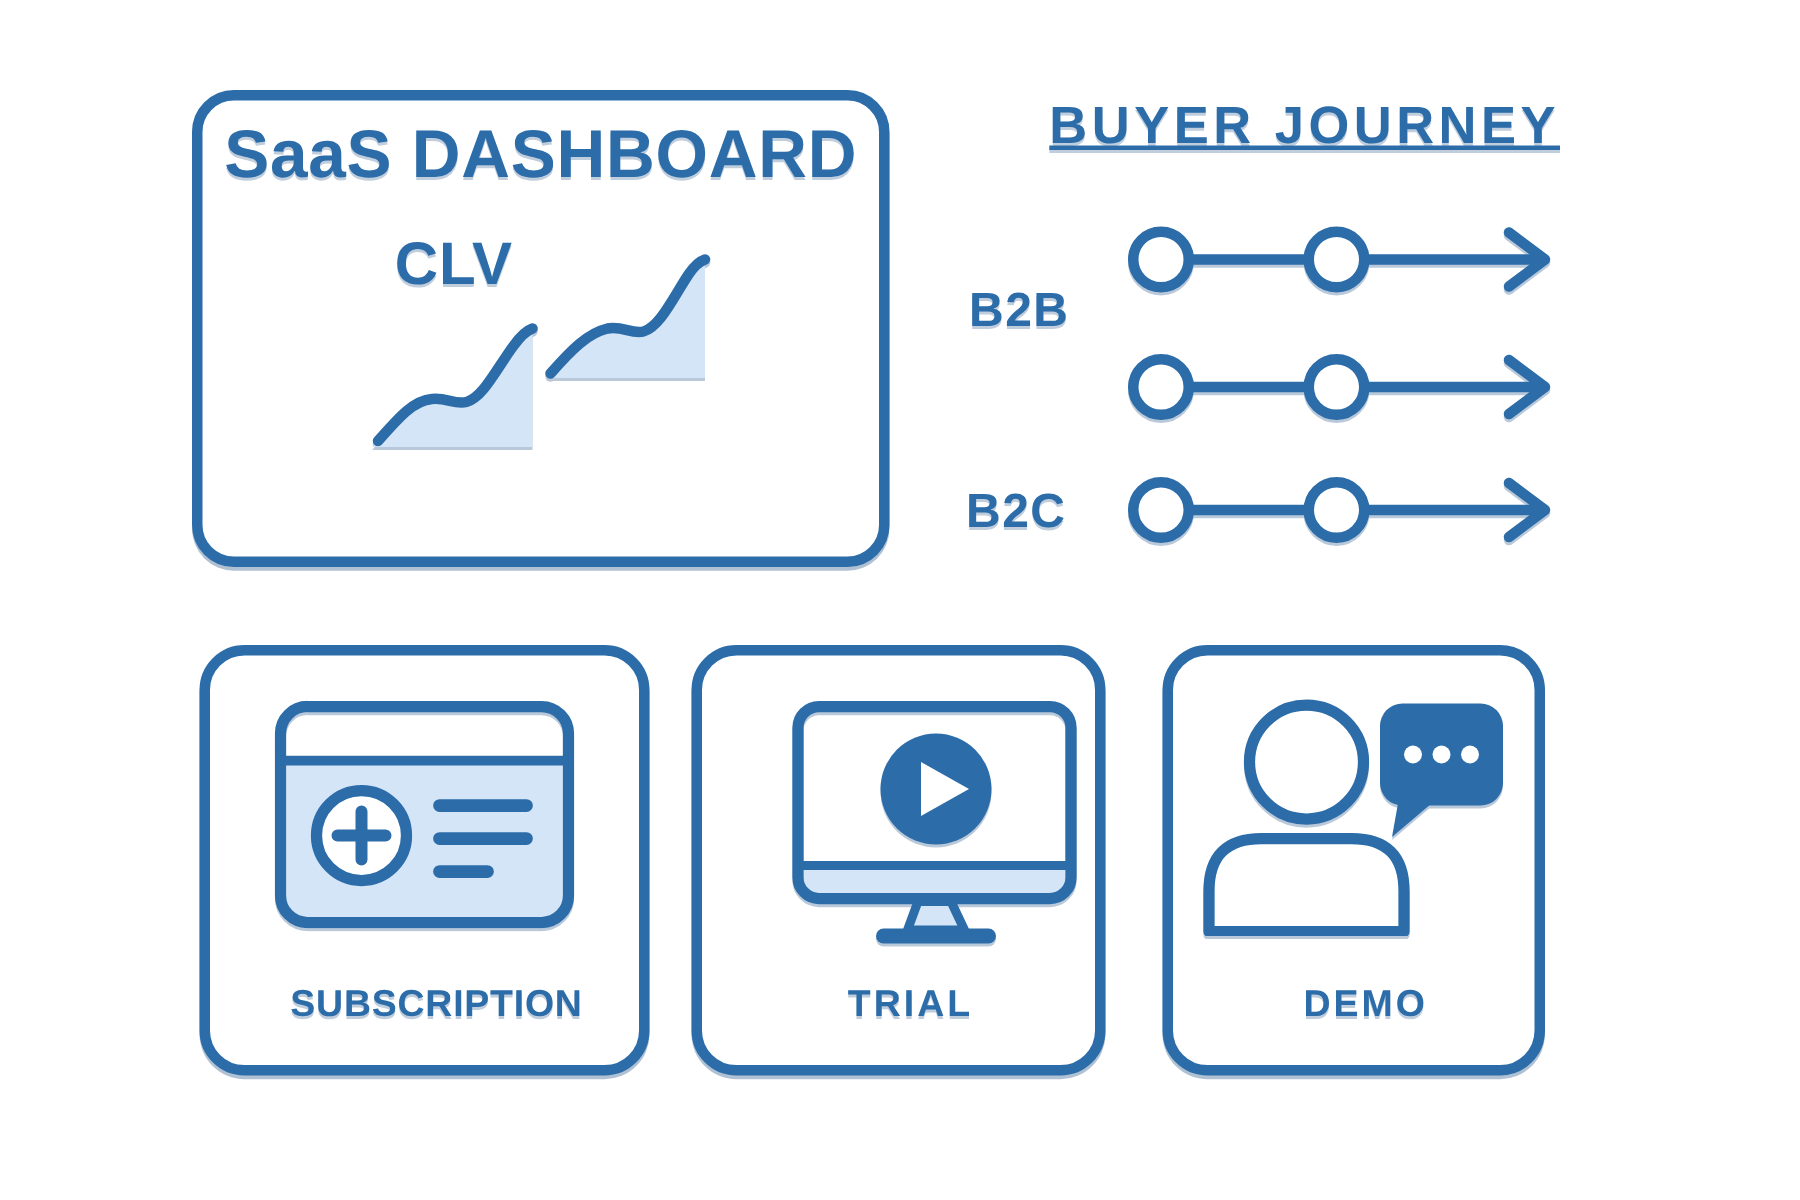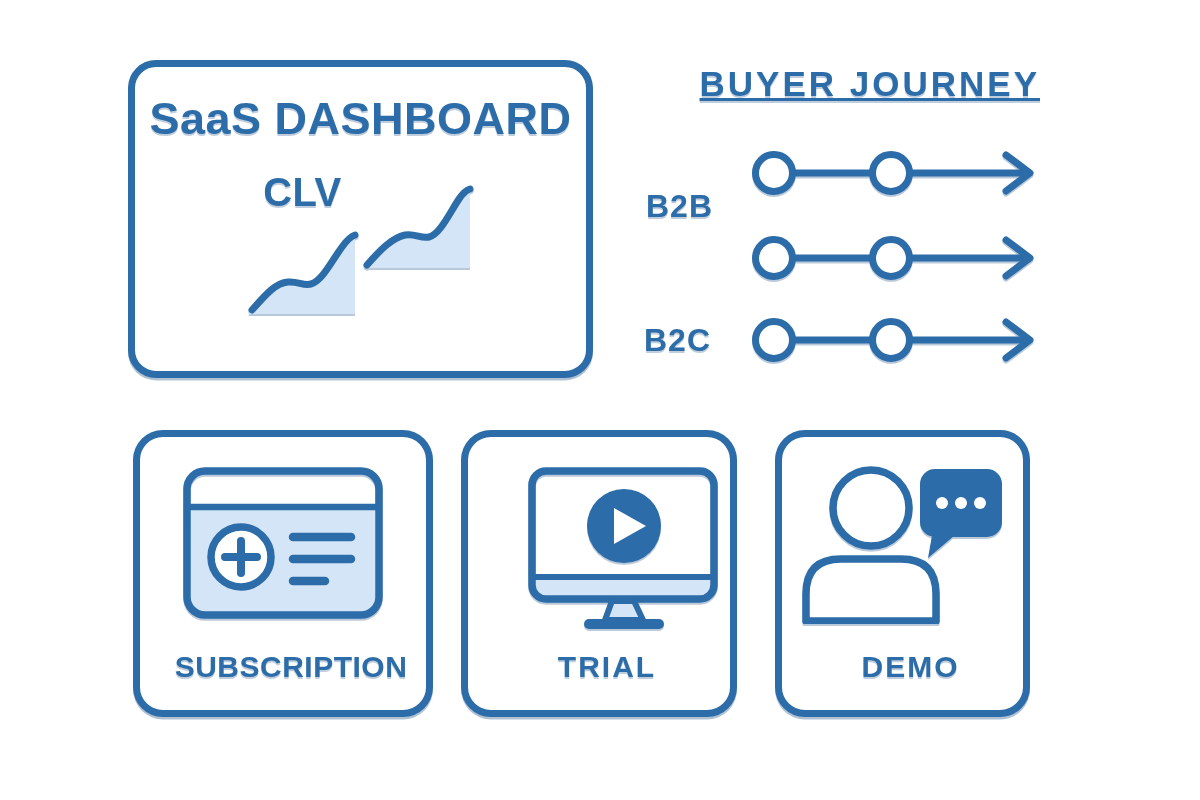--- a/index.html
+++ b/index.html
@@ -31,21 +31,21 @@
     box-shadow:0 2.5px 0 rgba(28,76,130,0.35);
   }
 
   
   .dash-card{
     left:128px;top:60px;width:465px;height:318px;
     border-radius:28px;
     display:flex;flex-direction:column;align-items:center;
   }
   .dash-title{
-    margin-top:26px;
+    margin-top:10px;
     font-size:45px;
     letter-spacing:0.5px;
   }
   .metrics{
     display:flex;
     justify-content:flex-end;
     margin-top:24px;
   }
   .metric{width:116px;text-align:center;}
   .metric-label{
@@ -75,21 +75,21 @@
   .option-card{
     top:430px;height:287px;
     border-radius:30px;
     display:flex;flex-direction:column;align-items:center;
   }
   .option-card .icon-wrap{flex:0 0 auto;display:flex;justify-content:center;}
   .option-label{
     position:absolute;
     bottom:26px;left:0;right:0;
     text-align:center;
-    font-size:30px;
+    font-size:25px;
     letter-spacing:0.5px;
     margin-left:16px;
   }
   .card-subscription{left:133px;width:300px;}
   .card-trial{left:461px;width:276px;padding-left:47px;}
   .card-demo{left:775px;width:255px;}
   .card-subscription .icon-wrap{margin-top:30px;}
   .card-trial .icon-wrap{margin-top:30px;}
   .card-trial .option-label{letter-spacing:2px;}
   .card-demo .icon-wrap{margin-top:27px;}

